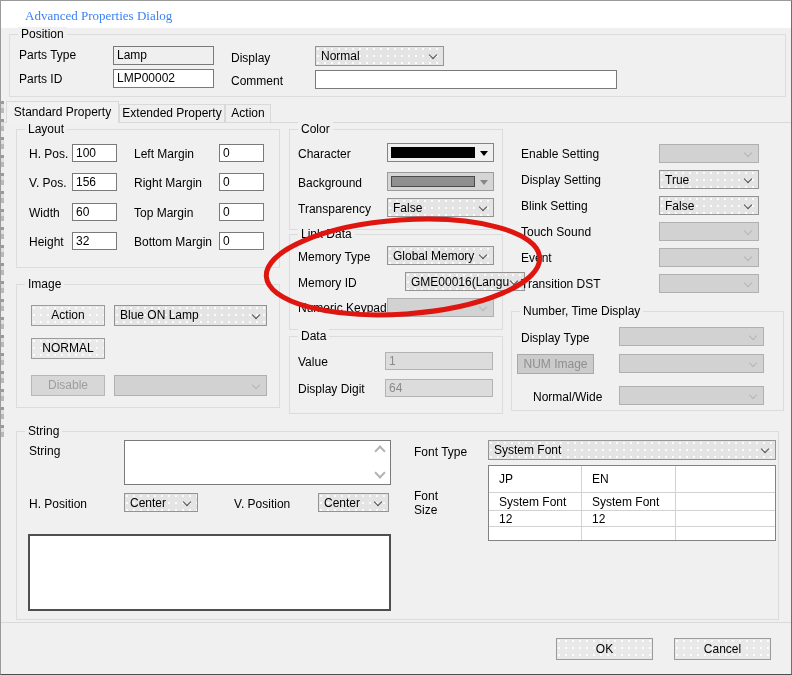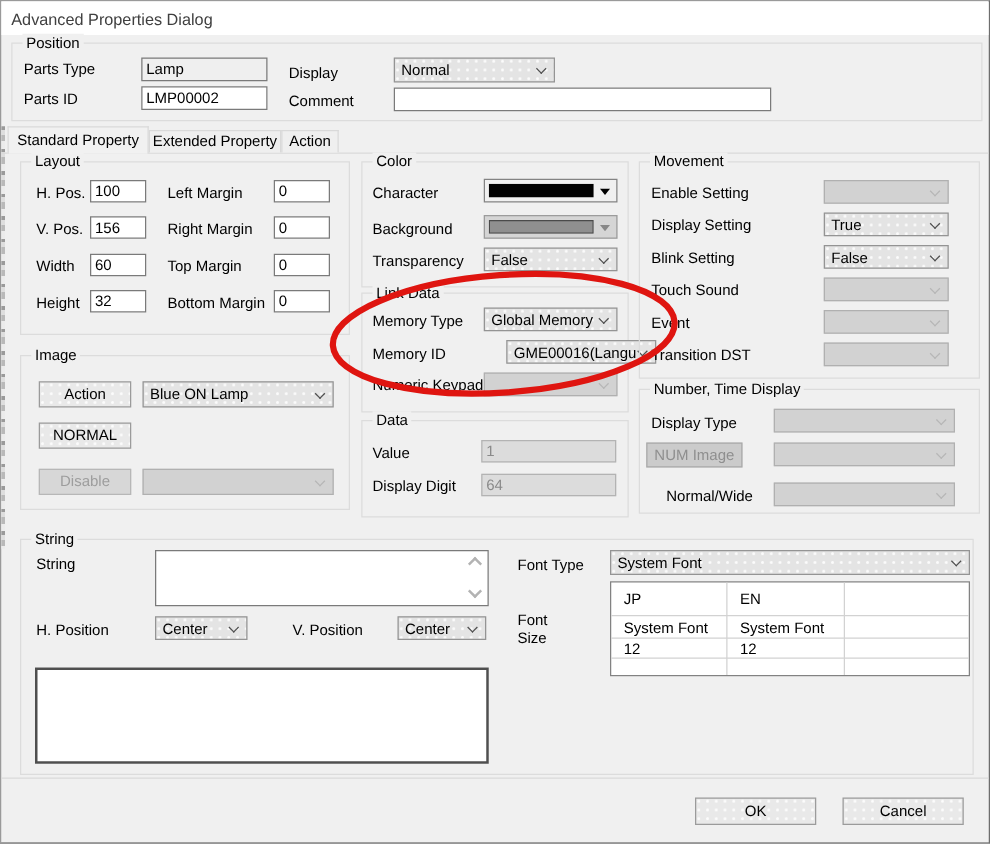--- a/index.html
+++ b/index.html
@@ -1,20 +1,20 @@
 <!DOCTYPE html>
 <html><head>
 <meta charset="utf-8">
 <style>
   html,body{margin:0;padding:0;background:#fff;}
   .dlg{position:relative;width:792px;height:675px;box-sizing:border-box;
        background:#f0f0f0;border:1px solid #9a9a9a;border-bottom-color:#4e4e4e;border-right-color:#6e6e6e;
        font-family:"Liberation Sans",sans-serif;font-size:12px;color:#000;overflow:hidden;}
   .titlebar{position:absolute;left:0;top:0;right:0;height:27px;background:#ffffff;}
-  .titlebar span{position:absolute;left:8px;top:7px;font-size:13px;color:#404040;white-space:nowrap;}
+  .titlebar span{position:absolute;left:24px;top:7px;font-size:13px;color:#3b82f6;white-space:nowrap;font-family:Liberation Serif, serif;}
   .lbl{position:absolute;white-space:nowrap;line-height:14px;}
   .grp{position:absolute;border:1px solid #dcdcdc;}
   .grp>.legend{position:absolute;top:-8px;left:8px;background:#f0f0f0;padding:0 3px;line-height:14px;white-space:nowrap;}
   .txt{position:absolute;box-sizing:border-box;background:#fff;border:1px solid #7a7a7a;
        padding:1px 3px 0 3px;line-height:15px;overflow:hidden;white-space:nowrap;}
   .txt.ro{background:#efefef;}
   .txt.dis{background:#dcdcdc;border-color:#b3b3b3;color:#8a8a8a;}
   .combo{position:absolute;box-sizing:border-box;background-color:#e4e4e4;border:1px solid #949494;
          padding:2px 14px 0 5px;overflow:hidden;white-space:nowrap;
          background-image:radial-gradient(circle at 2px 2px, rgba(255,255,255,.85) .8px, transparent 1.5px);
@@ -144,23 +144,20 @@
   <div class="combo dis" style="left:386px;top:297px;width:107px;height:19px"></div>
 
   <div class="grp" style="left:288px;top:335px;width:212px;height:76px">
     <span class="legend">Data</span>
   </div>
   <span class="lbl" style="left:297px;top:354px">Value</span>
   <div class="txt dis" style="left:384px;top:351px;width:108px;height:18px">1</div>
   <span class="lbl" style="left:297px;top:381px">Display Digit</span>
   <div class="txt dis" style="left:384px;top:378px;width:108px;height:18px">64</div>
 
-  <div class="grp" style="left:510px;top:128px;width:271px;height:172px">
-    <span class="legend">Movement</span>
-  </div>
   <span class="lbl" style="left:520px;top:146px">Enable Setting</span>
   <div class="combo dis" style="left:658px;top:143px;width:100px;height:19px"></div>
   <span class="lbl" style="left:520px;top:172px">Display Setting</span>
   <div class="combo" style="left:658px;top:169px;width:100px;height:19px">True</div>
   <span class="lbl" style="left:520px;top:198px">Blink Setting</span>
   <div class="combo" style="left:658px;top:195px;width:100px;height:19px">False</div>
   <span class="lbl" style="left:520px;top:224px">Touch Sound</span>
   <div class="combo dis" style="left:658px;top:221px;width:100px;height:19px"></div>
   <span class="lbl" style="left:520px;top:250px">Event</span>
   <div class="combo dis" style="left:658px;top:247px;width:100px;height:19px"></div>

